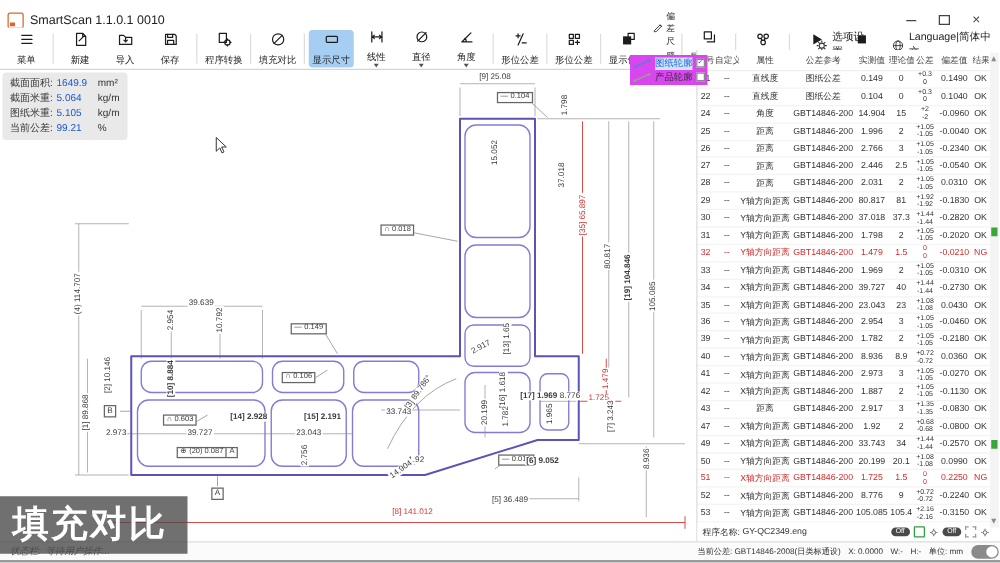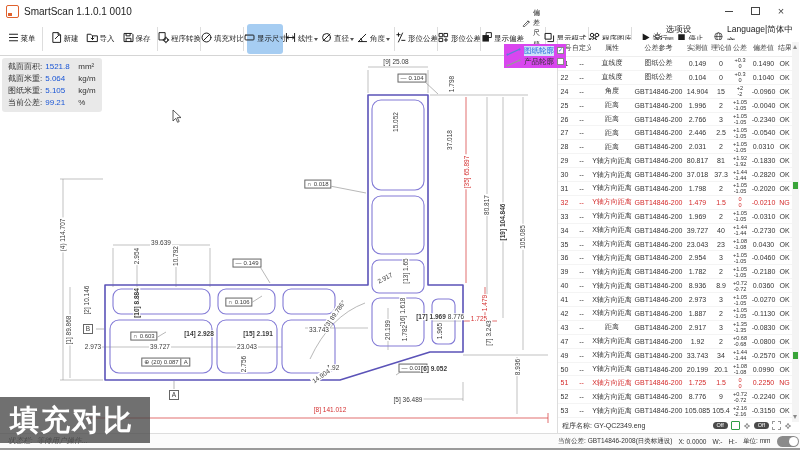--- a/index.html
+++ b/index.html
@@ -1,32 +1,32 @@
 <!DOCTYPE html>
 <html><head>
 <meta charset="utf-8">
 <style>
   html,body{margin:0;padding:0;}
   body{width:800px;height:450px;position:relative;overflow:hidden;background:#fff;
        font-family:"Liberation Sans","DejaVu Sans",sans-serif;color:#222;}
   
   .titlebar{position:absolute;left:0;top:0;width:800px;height:22px;background:#fff;
-            display:flex;align-items:center;padding:6px 6px;box-sizing:border-box;}
+            display:flex;align-items:center;padding:16px 6px;box-sizing:border-box;}
   .appicon{width:11px;height:11px;border:1.5px solid #e0622e;border-radius:2px;margin-right:5px;position:relative;}
   .appicon::after{content:"";position:absolute;left:1px;bottom:1px;width:4px;height:3px;background:#e0622e;}
   .apptitle{font-size:10px;color:#222;}
   .winbtns{margin-left:auto;display:flex;align-items:center;}
   .winbtn{width:26px;height:18px;display:flex;align-items:center;justify-content:center;color:#444;font-size:11px;}
   .minglyph{width:8px;height:1px;background:#444;display:inline-block;}
   .maxglyph{width:7px;height:6px;border:1px solid #444;display:inline-block;}
   
   .toolbar{position:absolute;left:0;top:22px;width:640px;height:33px;background:#fff;
            display:flex;align-items:center;padding:0 3px;box-sizing:border-box;}
   .canvas-topline{position:absolute;left:0;top:55px;width:557px;height:1px;background:#d5d5d5;}
-  .tbtn{display:flex;flex-direction:row;align-items:center;justify-content:center;
+  .tbtn{display:flex;flex-direction:column;align-items:center;justify-content:center;
         min-width:30px;height:30px;padding:0 3px;border-radius:3px;gap:1px;}
   .tbtn.active{background:#a6cdf2;}
   .tbtn svg{width:13px;height:13px;color:#1c1c1c;}
   .tlabel{font-size:7.5px;color:#1c1c1c;white-space:nowrap;line-height:1;}
   .caret{width:0;height:0;border-left:2.5px solid transparent;border-right:2.5px solid transparent;border-top:3px solid #555;margin-top:1px;}
   .tsep{width:1px;height:24px;background:#ddd;margin:0 3px;flex:none;}
   .tstack{display:flex;flex-direction:column;justify-content:center;gap:2px;padding:0 2px;}
   .mini{display:flex;align-items:center;gap:2px;font-size:7px;color:#1c1c1c;}
   .mini svg{width:9px;height:9px;}
   .topright{position:absolute;left:652px;top:24px;display:flex;align-items:center;gap:14px;}
@@ -380,21 +380,21 @@
     </div>
     <div class="ann bold" style="left: 434px; top: 313px; transform: translate(-50%, -50%);">[6] 9.052</div>
     <div class="ann" style="left: 408px; top: 344px; transform: translate(-50%, -50%);">[5] 36.489</div>
     <div class="ann" style="left: 518px; top: 311px; transform: translate(-50%, -50%) rotate(-90deg);">8.936</div>
     <div class="ann red" style="left: 330px; top: 354px; transform: translate(-50%, -50%);">[8] 141.012</div>
   </div>
 
 <div class="infopanel" id="infopanel">
     <div class="irow">
       <span class="ilabel">截面面积:</span>
-      <span class="ivalue">1521.8</span>
+      <span class="ivalue">1649.9</span>
       <span class="iunit">mm²</span>
     </div>
     <div class="irow">
       <span class="ilabel">截面米重:</span>
       <span class="ivalue">5.064</span>
       <span class="iunit">kg/m</span>
     </div>
     <div class="irow">
       <span class="ilabel">图纸米重:</span>
       <span class="ivalue">5.105</span>

